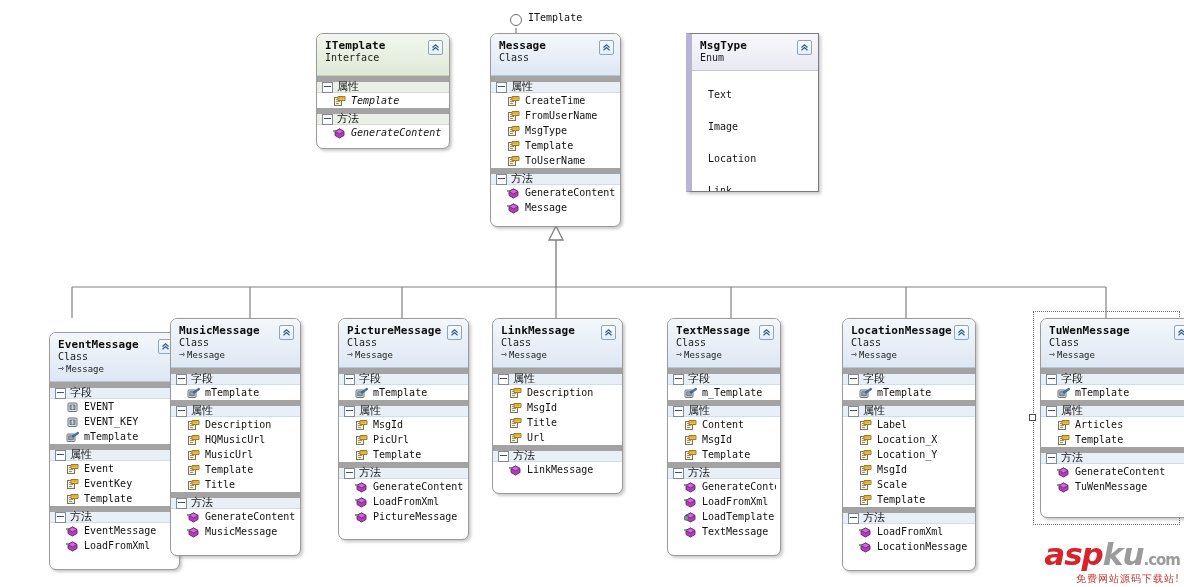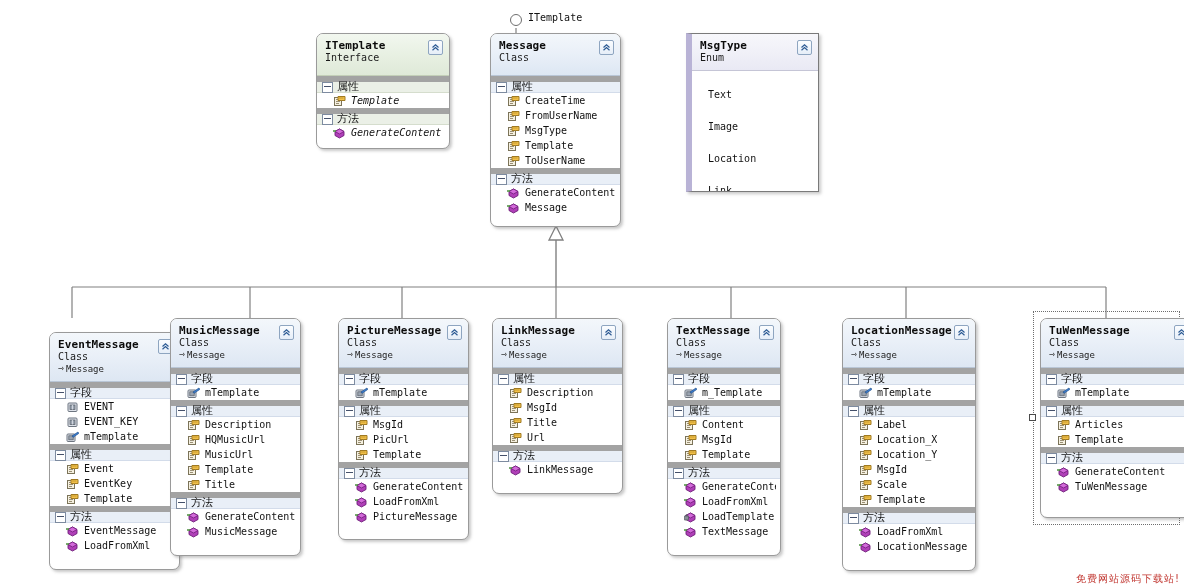--- a/index.html
+++ b/index.html
@@ -1162,16 +1162,17 @@
                 <line x1="0" y1="4" x2="3" y2="4" stroke="#4b8f3c" stroke-width="1.4"></line>
               </svg>
             </span>
             <span class="lbl">TuWenMessage</span>
           </div>
         </div>
       </div>
     </div>
 
   <div class="wm">
+    <div class="wm1"><span class="red">asp</span><span class="gry">ku</span><span class="dot">.com</span></div>
     <div class="wm2">免费网站源码下载站!</div>
   </div>
 
 </div>
 
 </body></html>

